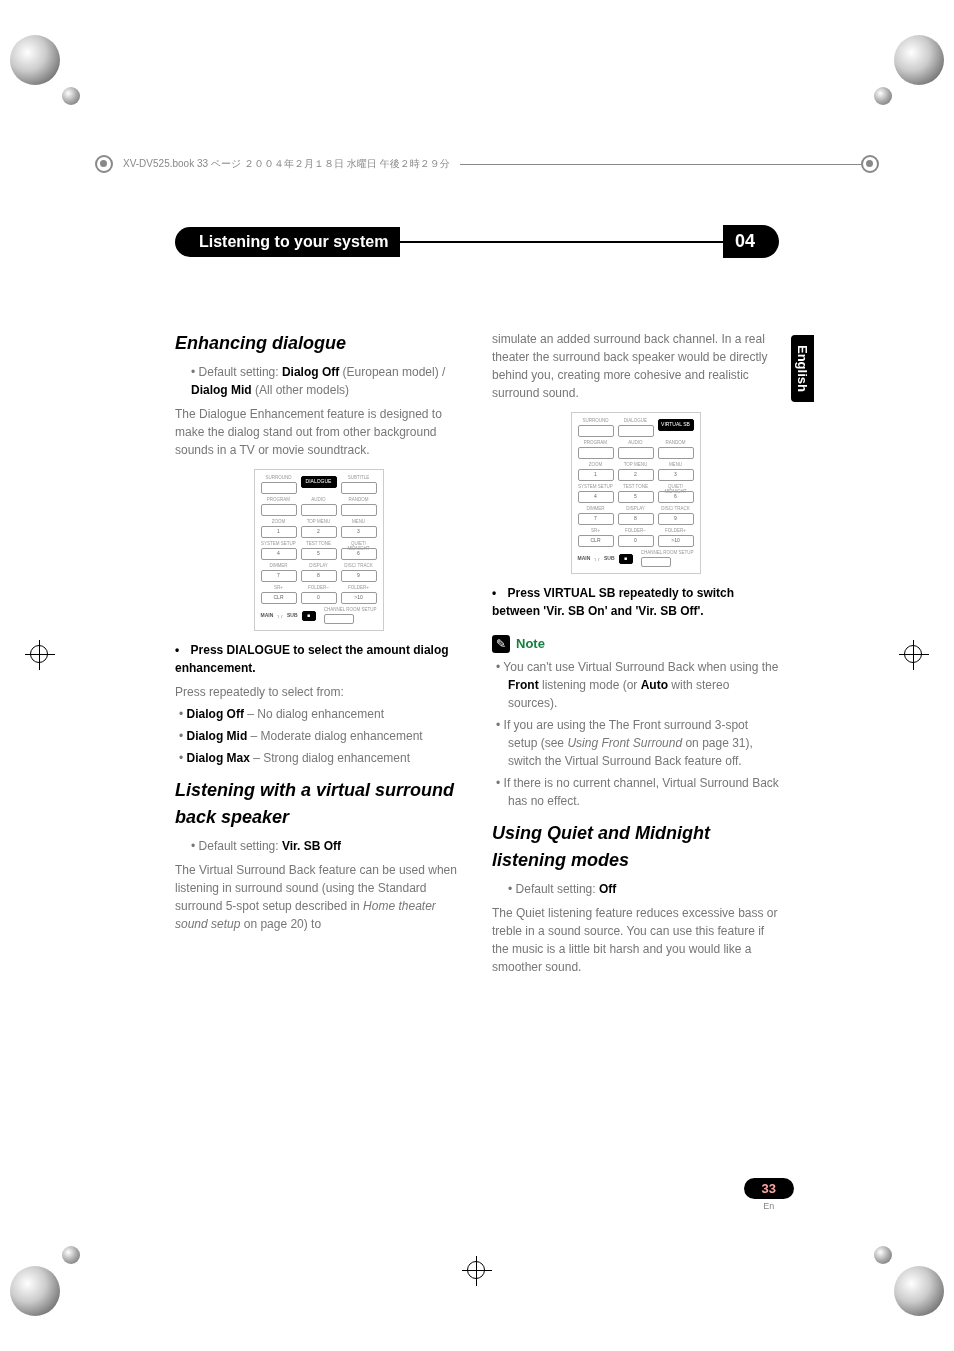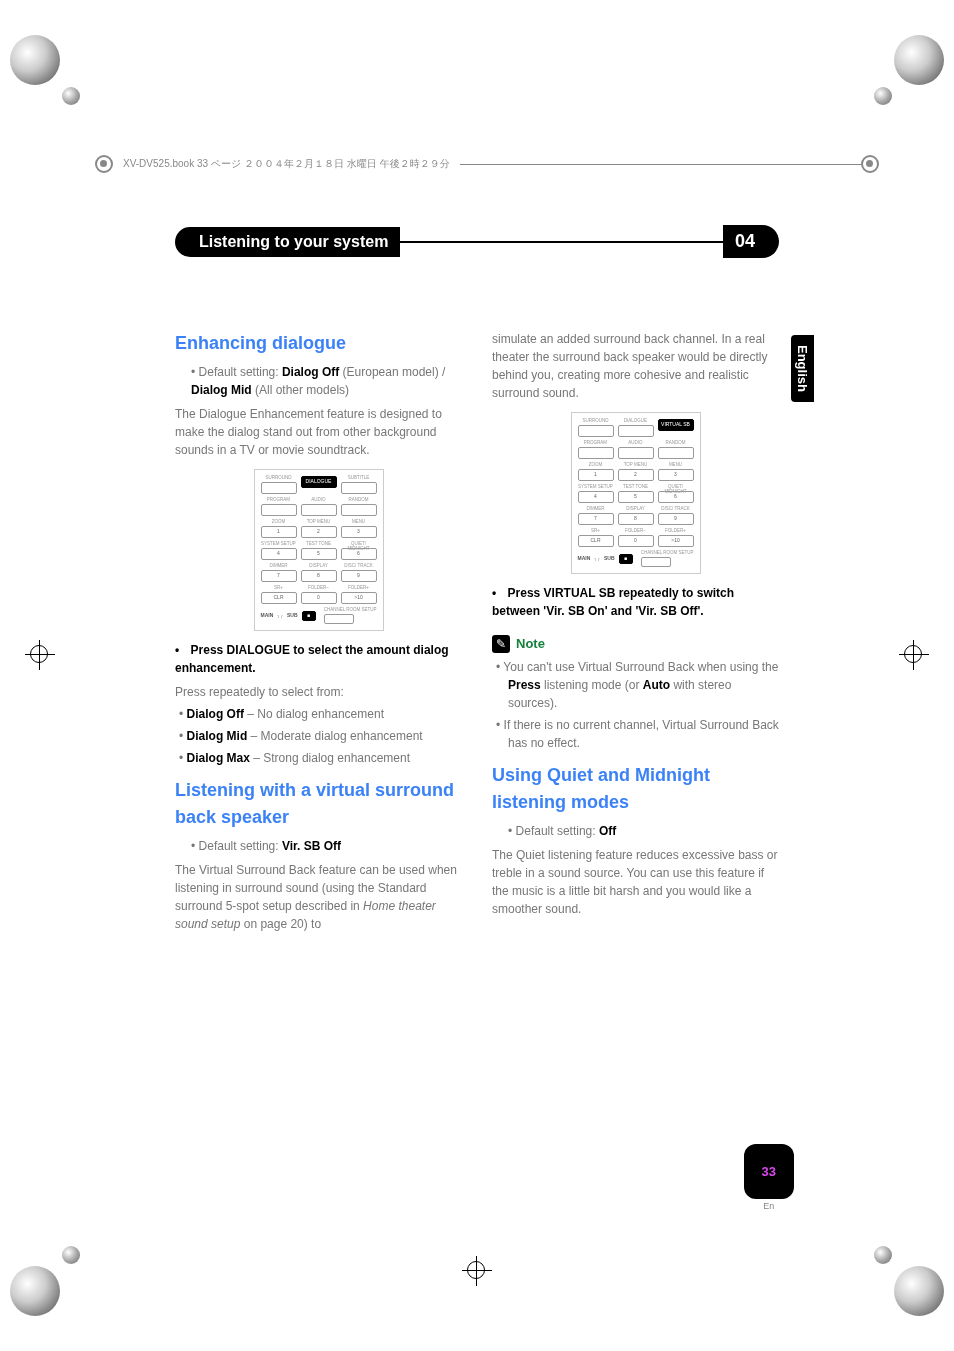--- a/index.html
+++ b/index.html
@@ -35,21 +35,21 @@
     
     .page-header { position: absolute; top: 225px; left: 175px; right: 175px; display: flex; align-items: center; gap: 0; }
     .header-pill { background: #000; color: #fff; border-radius: 20px; padding: 6px 24px; font-size: 16px; font-weight: bold; }
     .header-pill-left { border-top-right-radius: 0; border-bottom-right-radius: 0; padding-right: 12px; }
     .header-pill-right { border-top-left-radius: 0; border-bottom-left-radius: 0; padding-left: 12px; font-size: 18px; }
     .header-mid-line { flex: 1; height: 2px; background: #000; }
     
     .content { position: absolute; top: 330px; left: 175px; right: 175px; display: flex; gap: 30px; }
     .col { flex: 1; font-size: 12px; line-height: 1.5; color: #555; }
     
-    h2 { font-size: 18px; font-weight: bold; color: #3b82f6; margin-bottom: 6px; margin-top: 10px; }
+    h2 { font-size: 18px; font-weight: bold; color: #000000; margin-bottom: 6px; margin-top: 10px; font-style: italic; }
     h2:first-child { margin-top: 0; }
     
     .setting-line { color: #777; font-size: 12px; padding-left: 16px; }
     .setting-bullet::before { content: '• '; }
     .bold { font-weight: bold; color: #000; }
     
     .body-text { color: #777; font-size: 12px; margin-top: 6px; }
     .italic { font-style: italic; }
     
     .remote-box { margin: 10px auto; width: 130px; border: 1px solid #ccc; padding: 6px; font-size: 5px; }
@@ -69,21 +69,21 @@
     .list-item::before { content: '• '; margin-left: -12px; }
     
     .note-header { display: flex; align-items: center; gap: 6px; margin-top: 14px; }
     .note-icon { width: 18px; height: 18px; background: #000; border-radius: 3px; position: relative; display: flex; align-items: center; justify-content: center; }
     .note-icon::after { content: '✎'; color: #fff; font-size: 12px; }
     .note-label { font-weight: bold; font-size: 13px; color: #15803d; }
     
     .lang-tab { position: absolute; right: 140px; top: 335px; background: #000; color: #fff; writing-mode: vertical-rl; padding: 10px 4px; font-size: 13px; font-weight: bold; border-radius: 4px 0 0 4px; }
     
     .page-num { position: absolute; right: 160px; bottom: 140px; text-align: center; }
-    .page-num-pill { background: #000; color: #d946ef; border-radius: 12px; padding: 20px 18px; font-size: 13px; font-weight: bold; }
+    .page-num-pill { background: #000; color: #fca5a5; border-radius: 12px; padding: 3px 18px; font-size: 13px; font-weight: bold; }
     .page-num-sub { font-size: 9px; color: #888; margin-top: 2px; }
   </style>
 </head>
 <body>
 
 <div class="corner-circles tl">
     <div class="circle-outer"></div>
     <div class="circle-small"></div>
   </div>
 <div class="corner-circles tr">
@@ -323,21 +323,22 @@
           </div>
       </div>
     </div>
 
     <div class="instruction instruction-prefix">Press VIRTUAL SB repeatedly to switch between 'Vir. SB On' and 'Vir. SB Off'.</div>
 
     <div class="note-header">
       <div class="note-icon"></div>
       <div class="note-label">Note</div>
     </div>
-    <div class="list-item"><span>You can't use Virtual Surround Back when using the </span><span class="bold">Press</span><span> listening mode (or </span><span class="bold">Auto</span><span> with stereo sources).</span></div>
+    <div class="list-item"><span>You can't use Virtual Surround Back when using the </span><span class="bold">Front</span><span> listening mode (or </span><span class="bold">Auto</span><span> with stereo sources).</span></div>
+    <div class="list-item"><span>If you are using the The Front surround 3-spot setup (see </span><span class="italic">Using Front Surround</span><span> on page 31), switch the Virtual Surround Back feature off.</span></div>
     <div class="list-item">If there is no current channel, Virtual Surround Back has no effect.</div>
 
     <h2>Using Quiet and Midnight listening modes</h2>
     <div class="setting-line setting-bullet">
       <span>Default setting: </span><span class="bold">Off</span>
     </div>
     <div class="body-text">The Quiet listening feature reduces excessive bass or treble in a sound source. You can use this feature if the music is a little bit harsh and you would like a smoother sound.</div>
   </div>
 </div>
 

